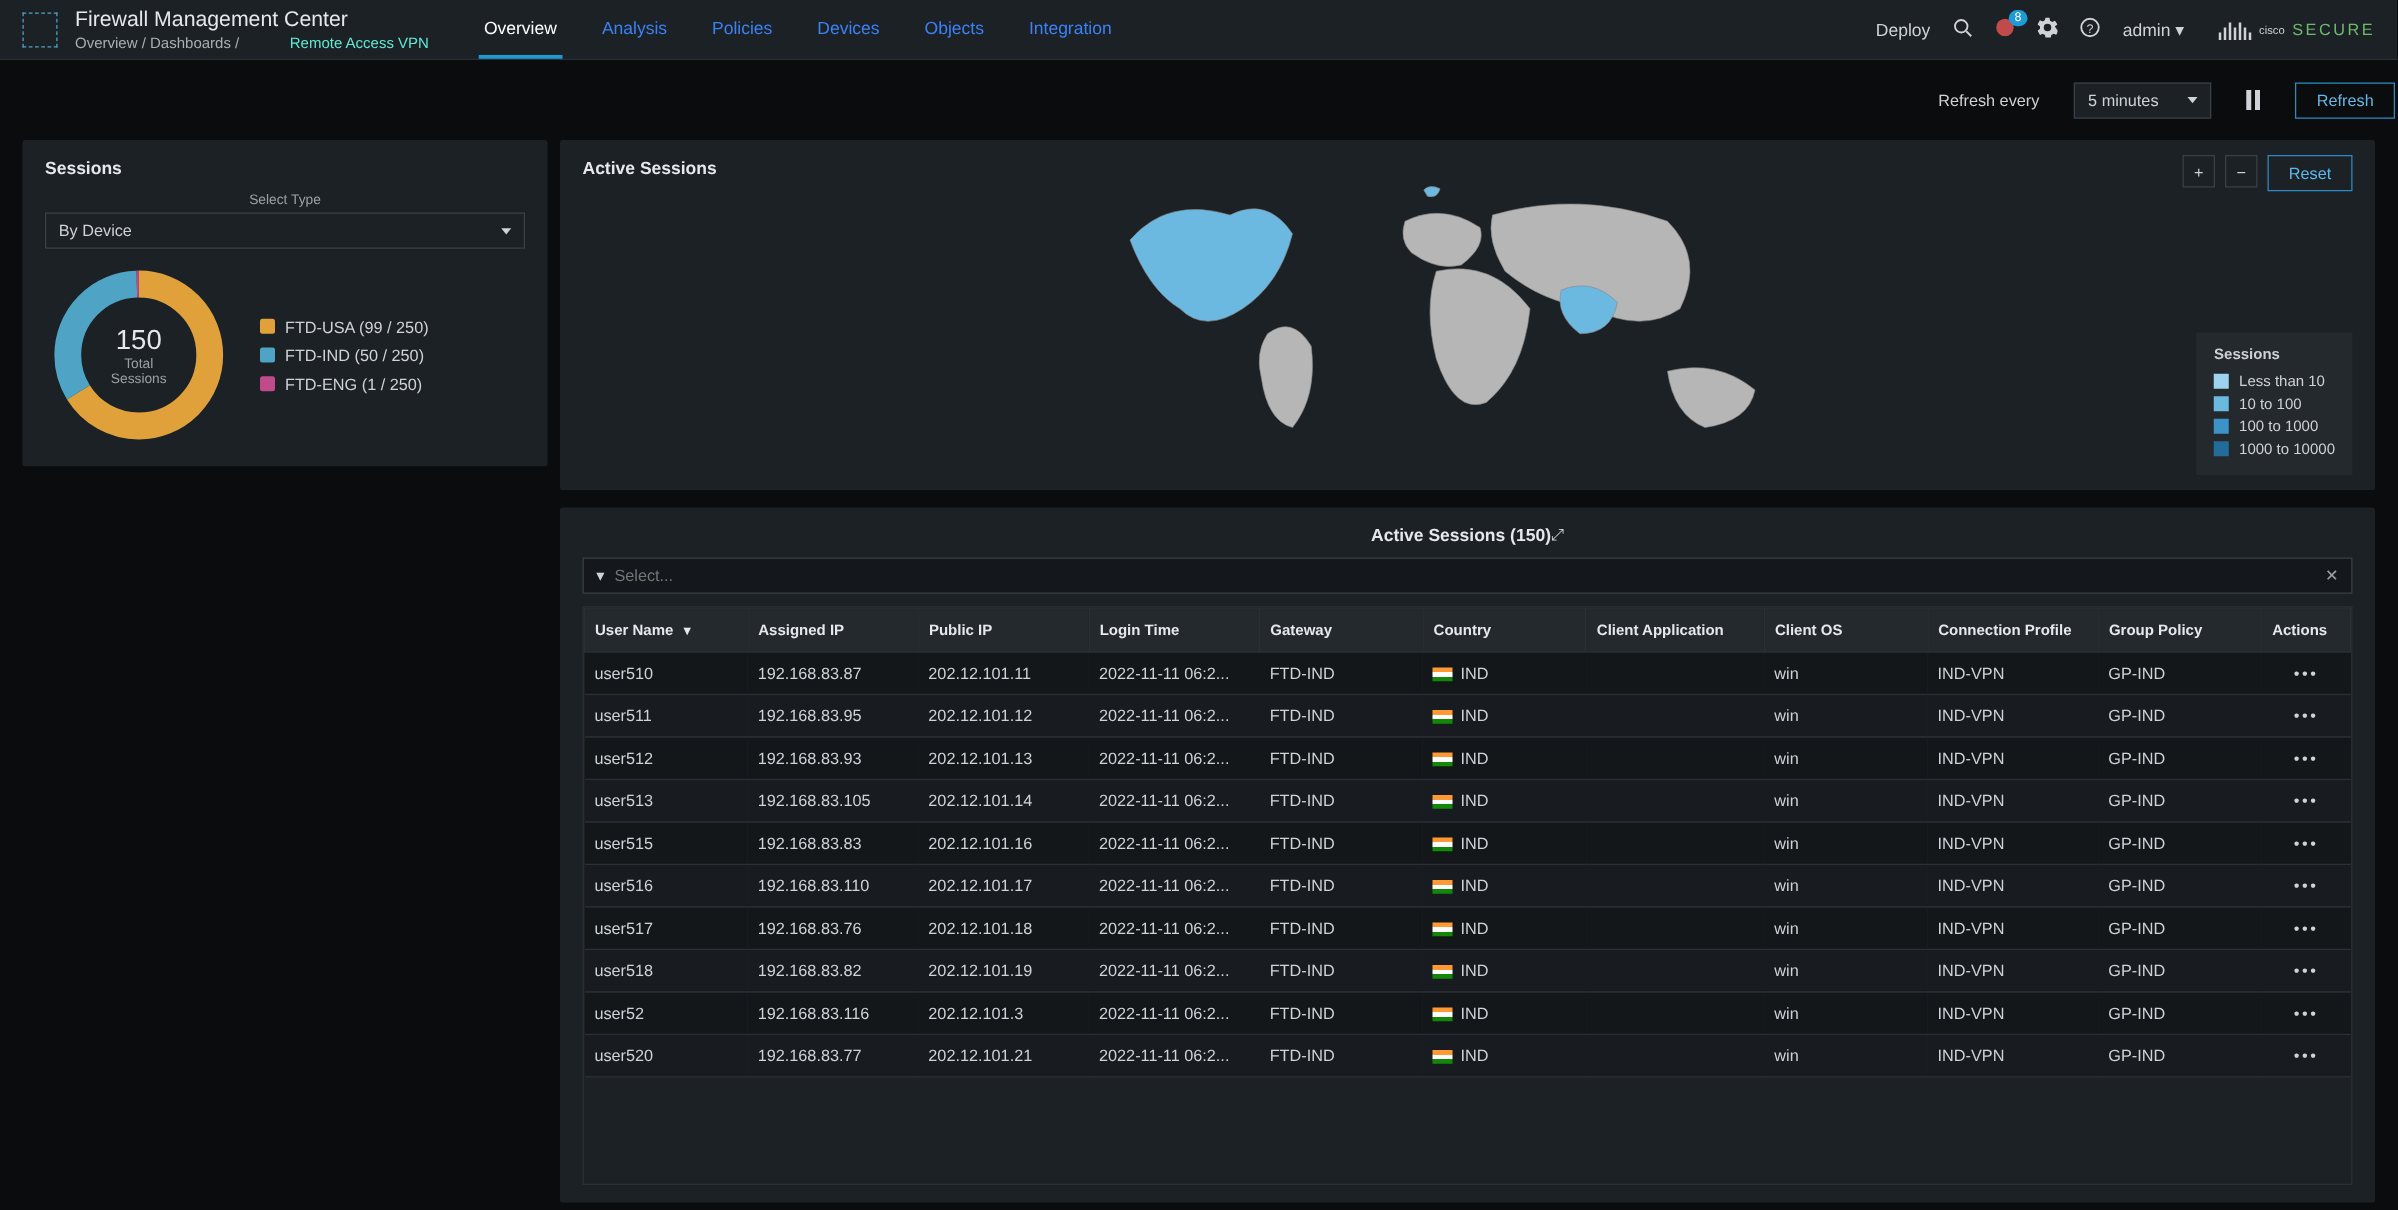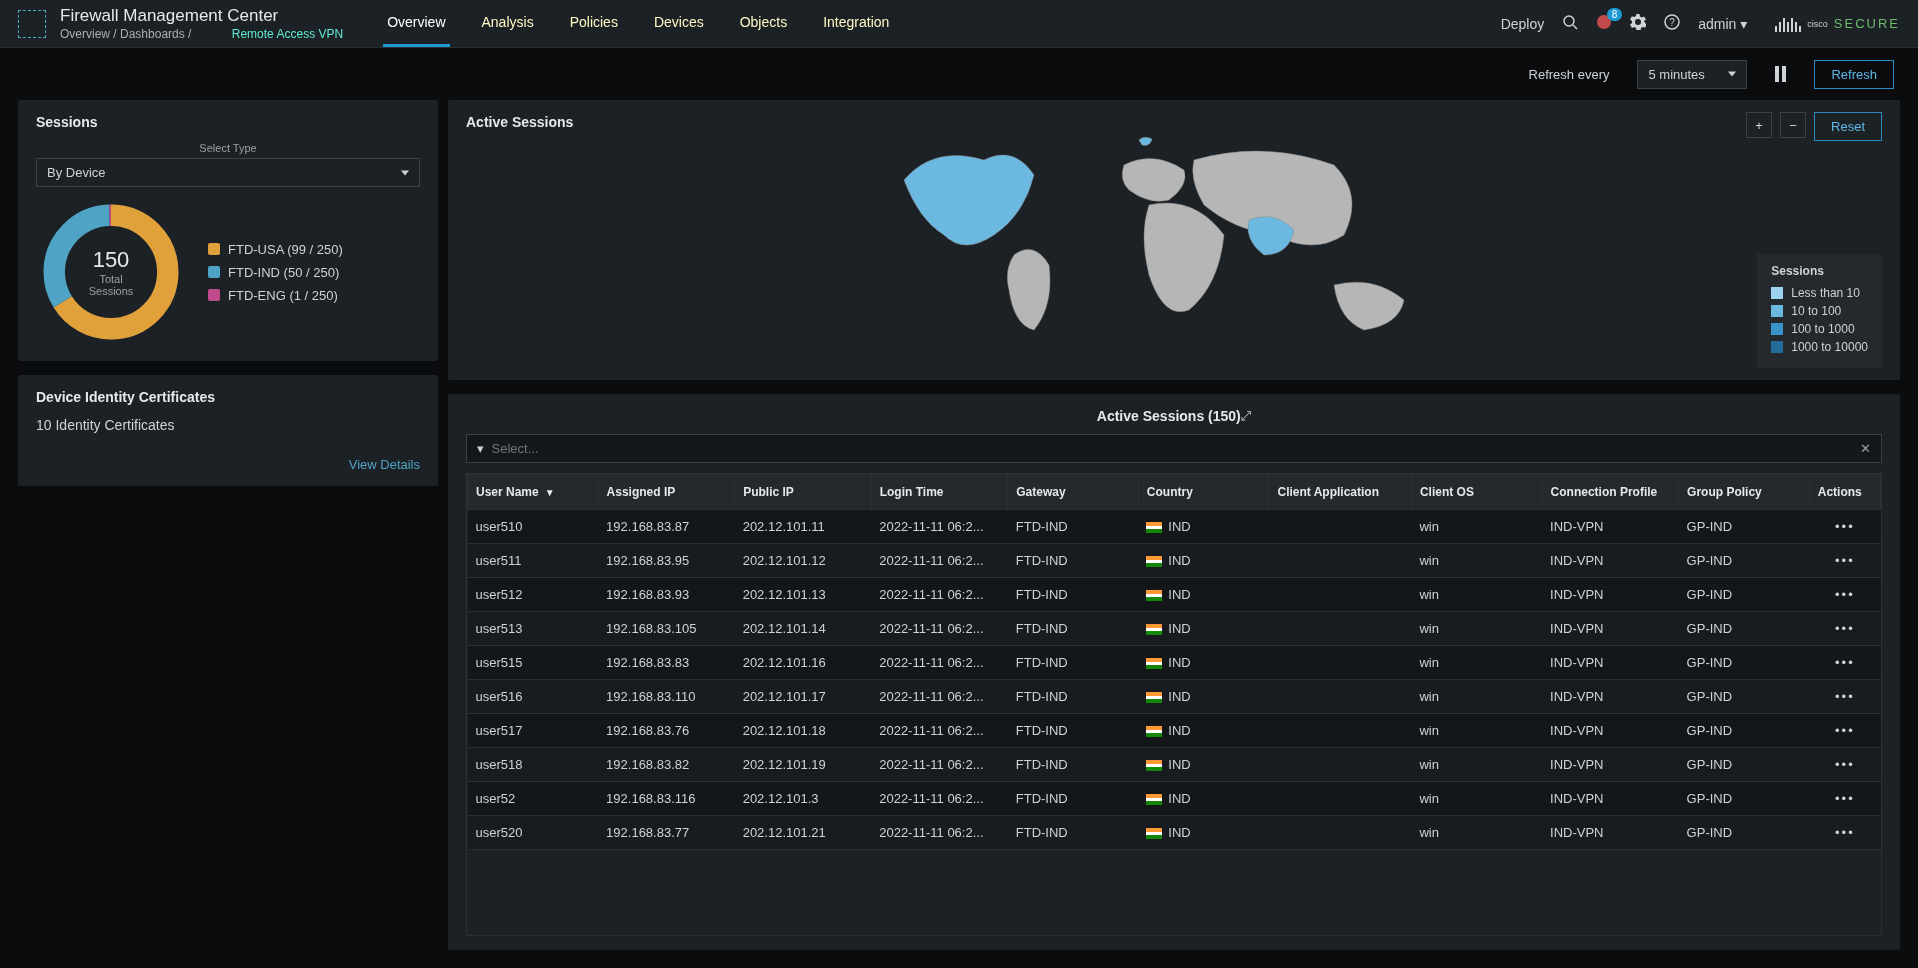--- a/index.html
+++ b/index.html
@@ -24,37 +24,37 @@
 .logo-box {
   width: 28px; height: 28px;
   border: 1px dashed #4fa3c4;
   margin-right: 14px;
 }
 .title-block { display:flex; flex-direction:column; line-height:1.2; margin-right: 40px;}
 .title-main { font-size: 17px; color:#e6e8ea; font-weight:400;}
 .breadcrumb { font-size:12px; color:#a9afb5;}
 .breadcrumb .bc-active { color:#5eead4;margin-left:37px;}
 .nav { display:flex; gap:28px; }
-.nav-item { color:#fef9c3; cursor:pointer; font-size:14px; padding:14px 4px; }
+.nav-item { color:#3b82f6; cursor:pointer; font-size:14px; padding:14px 4px; }
 .nav-item.active { border-bottom:3px solid #1e9bd6; color:#fff;}
 .header-spacer { flex:1; }
 .header-right { display:flex; align-items:center; gap:18px; }
 .hr-item { color:#cfd2d6; cursor:pointer; font-size:14px;}
 .bell { position:relative; }
 .bell-badge { position:absolute; top:-6px; right:-10px; background:#1e9bd6; color:#fff; border-radius:8px; font-size:10px; padding:1px 5px;}
 .cisco-secure { display:flex; align-items:center; gap:6px; margin-left:10px;}
 .cisco-bars { display:flex; align-items:flex-end; gap:2px; height:16px;}
 .cisco-bars span{ width:2px; background:#cfd2d6; display:block;}
 .secure-text{ color:#6fb96f; letter-spacing:2px; font-size:13px;}
 
 
 .action-row {
-  height:52px;
+  height:64px;
   display:flex; align-items:center; justify-content:flex-end;
-  padding: 0 24px; gap:28px;
+  padding: 0 2px; gap:28px;
 }
 .refresh-label { color:#cfd2d6; font-size:13px;}
 .select-box { background:#1c2126; border:1px solid #3a4046; color:#cfd2d6; padding:6px 30px 6px 10px; position:relative; min-width:110px;}
 .select-box::after{content:""; position:absolute; right:10px; top:50%; transform:translateY(-50%); border-left:4px solid transparent; border-right:4px solid transparent; border-top:5px solid #cfd2d6;}
 .pause-icon { display:flex; gap:3px; cursor:pointer;}
 .pause-icon span{ width:4px; height:16px; background:#cfd2d6;}
 .btn-outline { border:1px solid #2b8cc4; color:#5fb9e8; background:transparent; padding:6px 16px; cursor:pointer; font-size:13px;}
 
 
 .content { display:flex; gap:10px; padding:0 18px 18px 18px; height: calc(100% - 100px);}
@@ -217,25 +217,20 @@
               <span>FTD-IND (50 / 250)</span>
             </div>
           <div class="legend-row">
               <span class="sw" style="background:#c14b8a"></span>
               <span>FTD-ENG (1 / 250)</span>
             </div>
         </div>
       </div>
     </div>
 
-    <div class="panel">
-      <div class="panel-title">Device Identity Certificates</div>
-      <div class="cert-text">10 Identity Certificates</div>
-      <span class="link-blue">View Details</span>
-    </div>
   </div>
 
   <div class="right-col">
 
     <div class="panel map-panel">
       <div class="panel-title">Active Sessions</div>
       <div class="map-controls">
         <div class="sq-btn">+</div>
         <div class="sq-btn">−</div>
         <button class="btn-outline">Reset</button>

